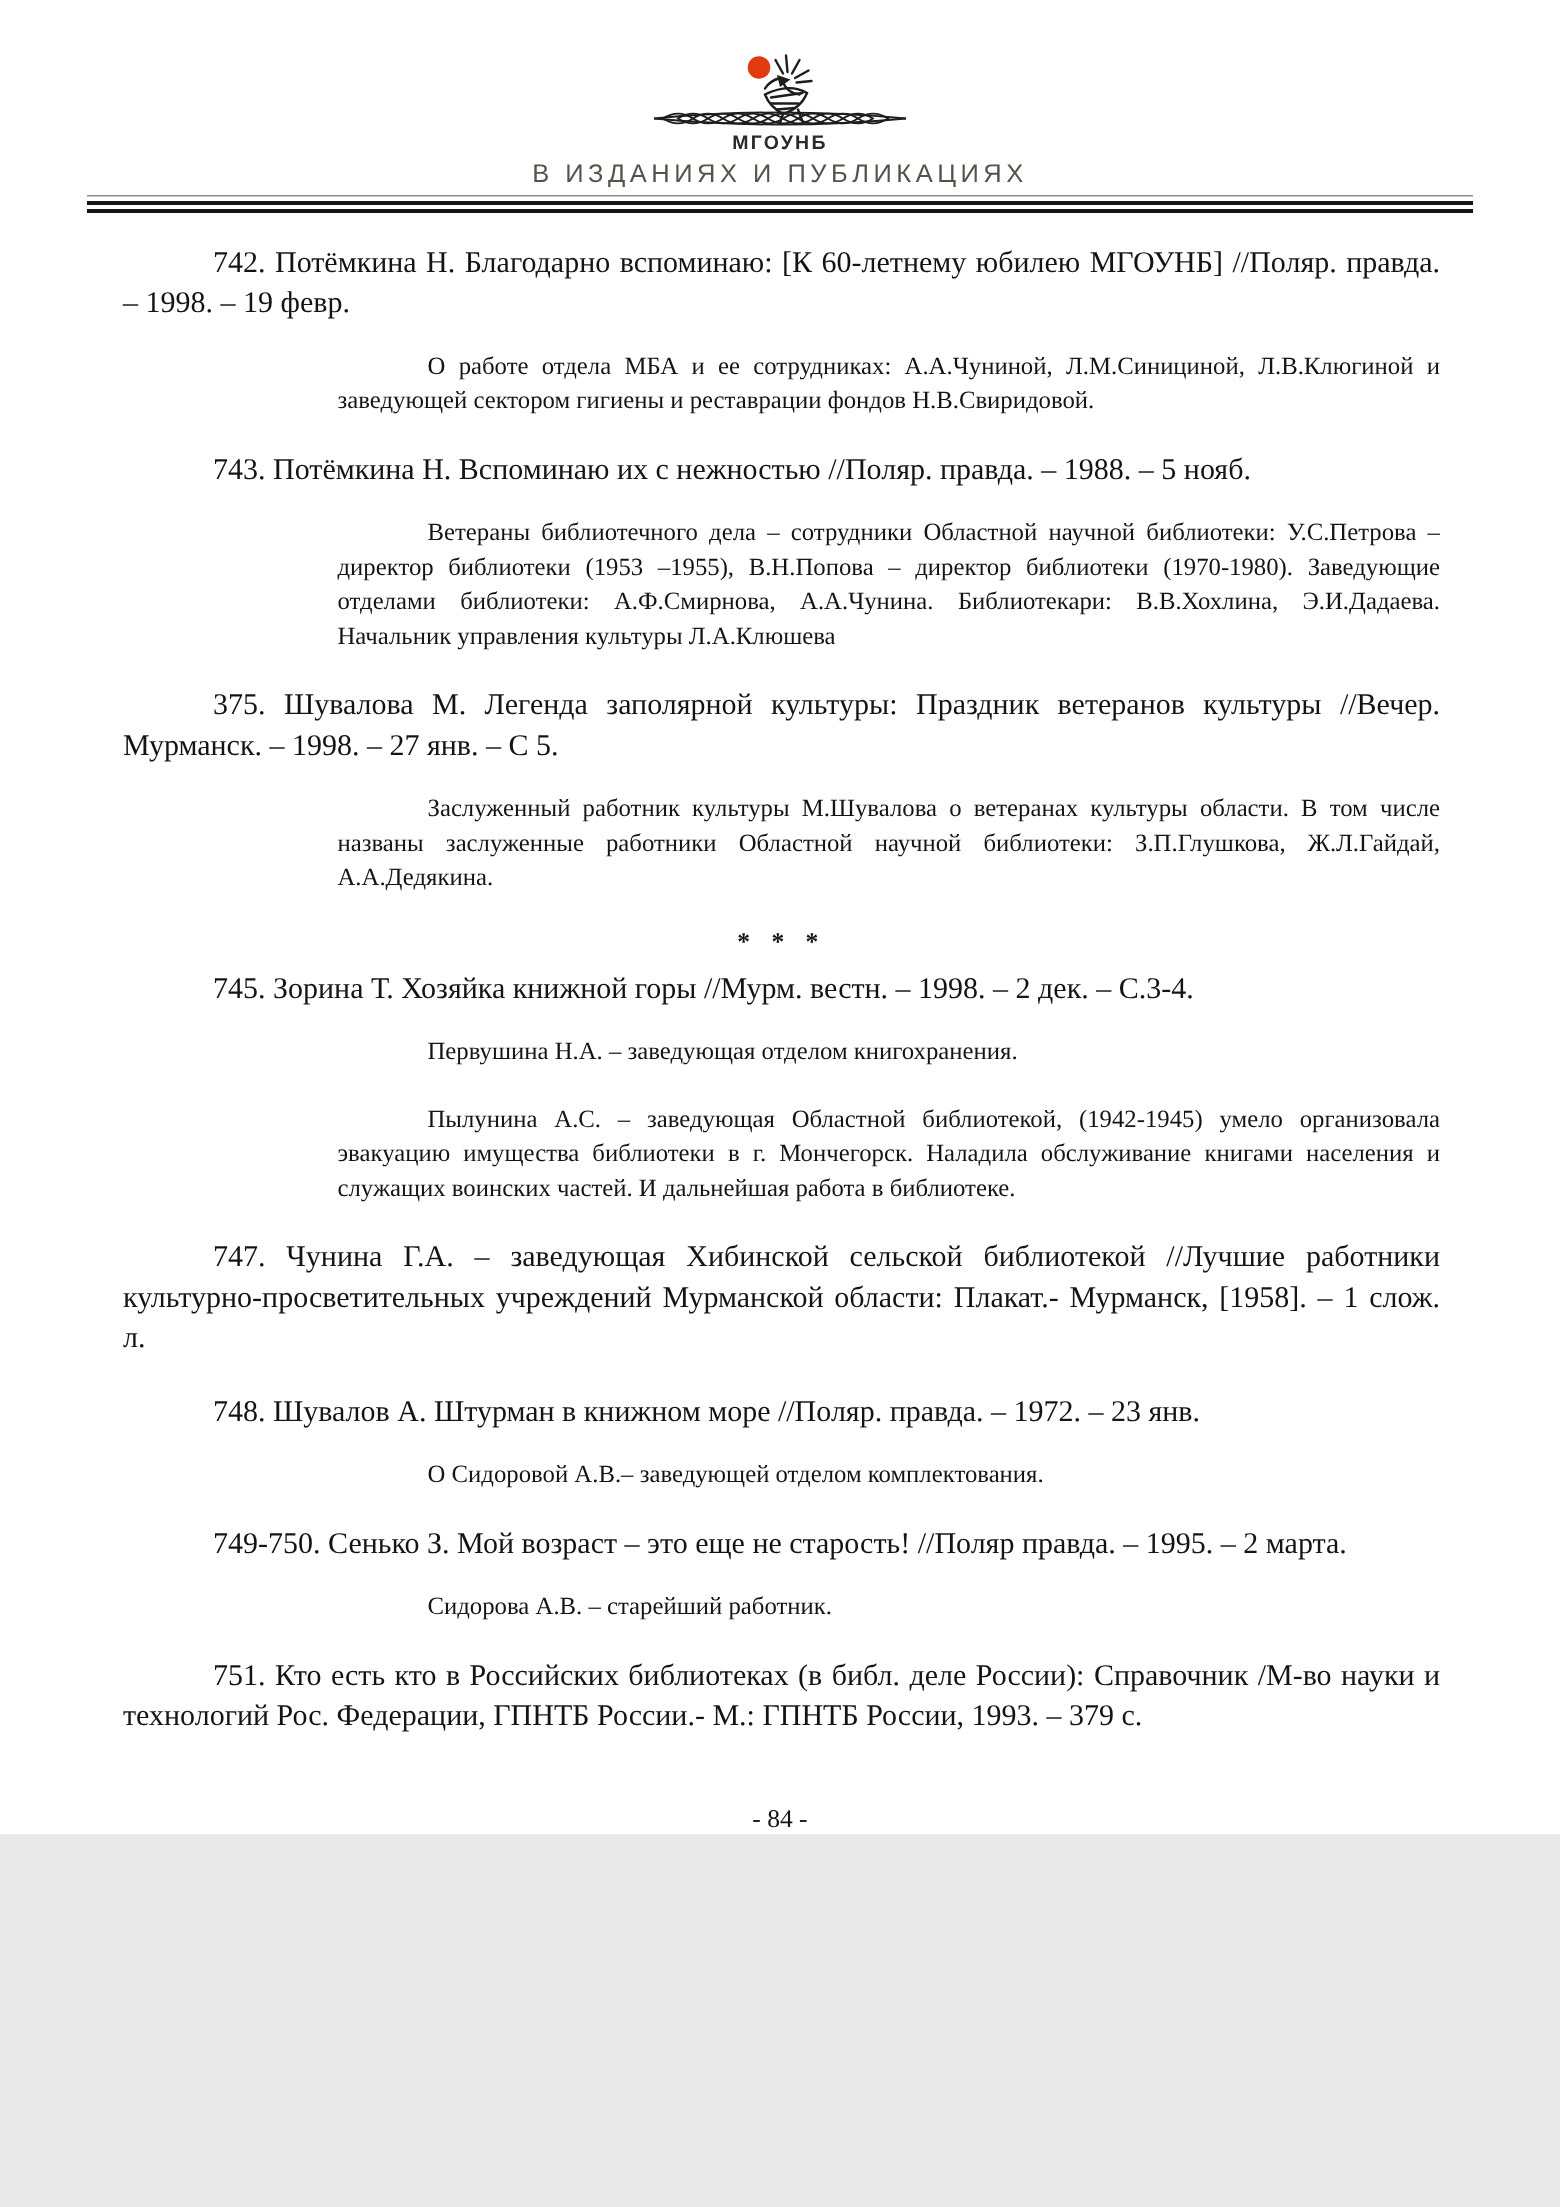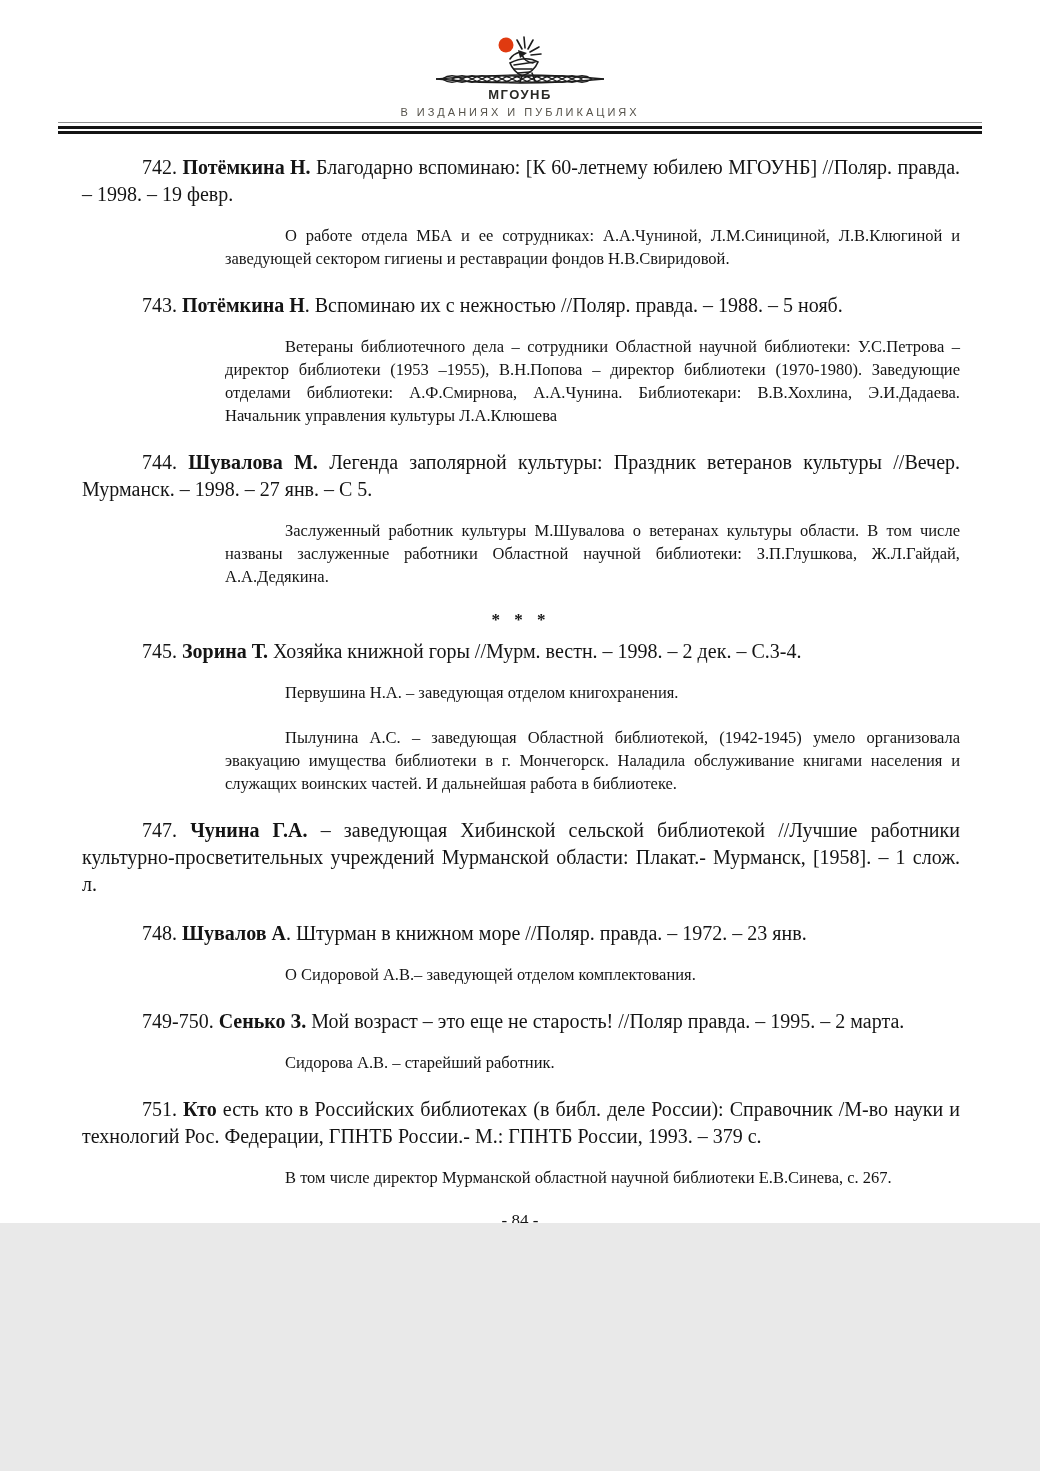--- a/index.html
+++ b/index.html
@@ -10,34 +10,34 @@
   }
   
   .hdr{padding-top:34px;text-align:center;}
   .hdr .emblem{display:block;margin:0 auto;}
   .logo-acronym{
     font-family:"Liberation Sans","DejaVu Sans",sans-serif;
     font-weight:bold;font-size:13px;letter-spacing:1.5px;color:#2a2a26;margin-top:1px;
   }
   .logo-subtitle{
     font-family:"Liberation Sans","DejaVu Sans",sans-serif;
-    font-size:11px;letter-spacing:3px;color:#55524a;margin-top:4px;padding-bottom:4px;
+    font-size:17px;letter-spacing:3px;color:#55524a;margin-top:4px;padding-bottom:4px;
   }
   .thin-rule{height:1px;background:#8f8f8f;margin:0 58px;}
   .double-rule{
     height:8px;margin:3px 58px 0 58px;
     background:linear-gradient(#141414 0 3px,#ffffff 3px 5.5px,#141414 5.5px 8px);
   }
   
   .content{flex:1;padding:20px 80px 0 82px;}
   .entry{margin:0 0 22px 0;}
   .headline{
     margin:0;font-size:20px;line-height:27px;text-align:justify;text-indent:60px;
   }
-  .headline b{font-weight:bold;}
+  .headline b{font-weight:normal;}
   .annotation{
     margin:16px 0 0 143px;font-size:16.5px;line-height:23px;
     text-align:justify;text-indent:60px;
   }
   .stars{
     text-align:center;font-size:17px;letter-spacing:5px;
     margin:12px 0 8px 0;font-weight:bold;
   }
   
   .pagefoot{
@@ -109,21 +109,21 @@
       <p class="headline"><span>742.</span> <b>Потёмкина Н.</b> <span>Благодарно вспоминаю: [К 60-летнему юбилею МГОУНБ] //Поляр. правда. – 1998. – 19 февр.</span></p>
       <p class="annotation">О работе отдела МБА и ее сотрудниках:  А.А.Чуниной, Л.М.Синициной, Л.В.Клюгиной  и заведующей сектором гигиены и реставрации фондов Н.В.Свиридовой.</p>
     </article>
 
     <article class="entry">
       <p class="headline"><span>743.</span> <b>Потёмкина Н</b><span>. Вспоминаю их с нежностью //Поляр. правда. – 1988. – 5 нояб.</span></p>
       <p class="annotation">Ветераны библиотечного дела – сотрудники Областной научной библиотеки: У.С.Петрова – директор библиотеки  (1953 –1955), В.Н.Попова – директор  библиотеки (1970-1980).  Заведующие отделами библиотеки:  А.Ф.Смирнова, А.А.Чунина. Библиотекари: В.В.Хохлина, Э.И.Дадаева. Начальник управления культуры Л.А.Клюшева</p>
     </article>
 
     <article class="entry">
-      <p class="headline"><span>744.</span> <b>Шувалова М.</b> <span>Легенда заполярной культуры: Праздник ветеранов культуры //Вечер. Мурманск. – 1998. – 27 янв. – С 5.</span></p>
+      <p class="headline"><span>375.</span> <b>Шувалова М.</b> <span>Легенда заполярной культуры: Праздник ветеранов культуры //Вечер. Мурманск. – 1998. – 27 янв. – С 5.</span></p>
       <p class="annotation">Заслуженный работник культуры М.Шувалова о ветеранах культуры области. В том числе названы заслуженные работники Областной научной библиотеки: З.П.Глушкова, Ж.Л.Гайдай, А.А.Дедякина.</p>
     </article>
 
     <div class="stars">* * *</div>
 
     <article class="entry">
       <p class="headline"><span>745.</span> <b>Зорина Т.</b> <span>Хозяйка книжной горы //Мурм. вестн. – 1998. – 2 дек. – С.3-4.</span></p>
       <p class="annotation">Первушина Н.А. – заведующая отделом книгохранения.</p>
     </article>
 
@@ -140,20 +140,19 @@
       <p class="annotation">О Сидоровой А.В.– заведующей отделом комплектования.</p>
     </article>
 
     <article class="entry">
       <p class="headline"><span>749-750.</span> <b>Сенько З.</b> <span>Мой возраст – это еще не старость! //Поляр правда. – 1995. – 2 марта.</span></p>
       <p class="annotation">Сидорова А.В. – старейший работник.</p>
     </article>
 
     <article class="entry">
       <p class="headline"><span>751.</span> <b>Кто</b> <span>есть кто в Российских библиотеках (в библ. деле России): Справочник /М-во науки и технологий Рос. Федерации, ГПНТБ России.- М.: ГПНТБ России, 1993. – 379 с.</span></p>
-      <p class="annotation">В том числе директор Мурманской областной научной библиотеки  Е.В.Синева, с. 267.</p>
     </article>
 
   </main>
 
   <footer class="pagefoot">- 84 -</footer>
 
 </div>
 
 </body></html>

